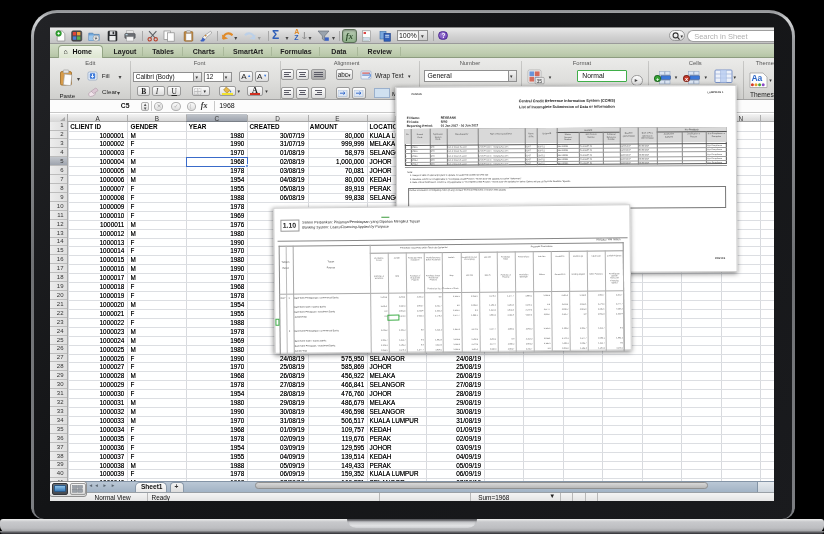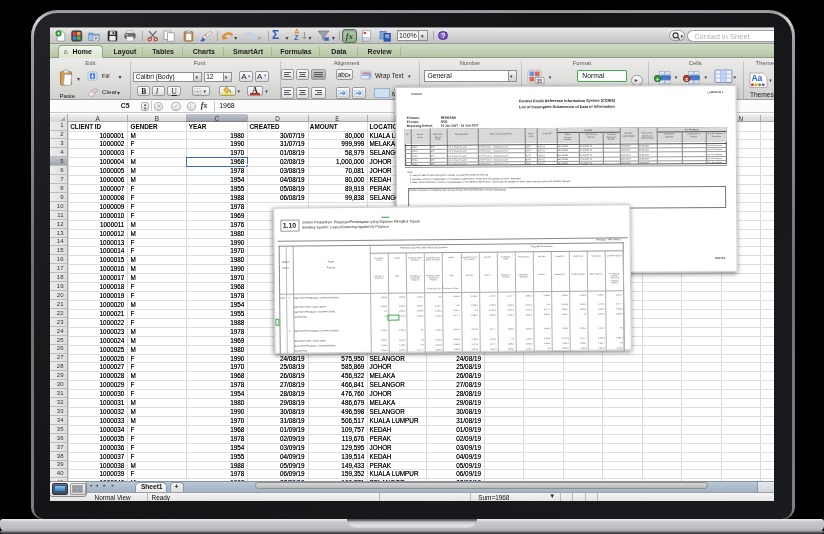--- a/index.html
+++ b/index.html
@@ -126,21 +126,21 @@
 <div class="abs" style="left:388.2px;top:4.4px;width:9.6px;height:9.6px;border-radius:50%;
  background:radial-gradient(circle at 35% 30%,#9a7ad0,#6a3ab8);border:1px solid #4a2690;"></div>
 <div class="t" style="left:391.2px;top:5.6px;font-size:6.5px;font-weight:bold;color:#fff;">?</div>
 <div class="abs" style="left:618.9px;top:3.6px;width:16px;height:11px;border:1px solid #9a9a9a;border-radius:5.5px;background:linear-gradient(180deg,#fdfdfd,#dcdcdc);"></div>
 <svg class="abs" style="left:621.4px;top:5.2px;" width="9" height="9" viewBox="0 0 9 9">
         <circle cx="3.6" cy="3.4" r="2.5" fill="none" stroke="#333" stroke-width="1.1"></circle>
         <path d="M5.4 5.2L7.6 7.6" stroke="#333" stroke-width="1.2"></path>
       </svg>
 <div class="t" style="left:630.2px;top:6.8px;font-size:5px;color:#333;">▾</div>
 <div class="abs" style="left:636.9px;top:3px;width:87.30000000000007px;height:12.4px;border:1px solid #9f9f9f;border-radius:7px 0 0 7px;border-right:none;background:#fff;"></div>
-<div class="t" style="left:643.9px;top:5.4px;font-size:7.5px;color:#b0b0b0;">Contact in Sheet</div>
+<div class="t" style="left:643.9px;top:5.4px;font-size:7.5px;color:#b0b0b0;">Search in Sheet</div>
 <div class="abs" style="left:0;top:17.9px;width:724.2px;height:13.8px;
  background:linear-gradient(180deg,#cfdac3 0%,#bfcdb0 70%,#b4c4a4 100%);border-bottom:1px solid #8d9c80;"></div>
 <div class="abs" style="left:7.7px;top:18.6px;width:45.4px;height:13.1px;border-radius:4px 4px 0 0;
  background:linear-gradient(180deg,#f0f4ea,#dde6d1);border:1px solid #94a585;border-bottom:none;"></div>
 <div class="t" style="left:22.2px;top:21.3px;font-size:7px;font-weight:bold;color:#111;">Home</div>
 <div class="t" style="left:13.2px;top:21.2px;font-size:7px;color:#111;">⌂</div>
 <div class="abs" style="left:91.4px;top:20.5px;width:1px;height:9px;background:#a9b89a;"></div>
 <div class="t" style="left:74.65px;top:21.3px;transform:translateX(-50%);font-size:7px;font-weight:bold;color:#222;">Layout</div>
 <div class="abs" style="left:132px;top:20.5px;width:1px;height:9px;background:#a9b89a;"></div>
 <div class="t" style="left:112.9px;top:21.3px;transform:translateX(-50%);font-size:7px;font-weight:bold;color:#222;">Tables</div>

